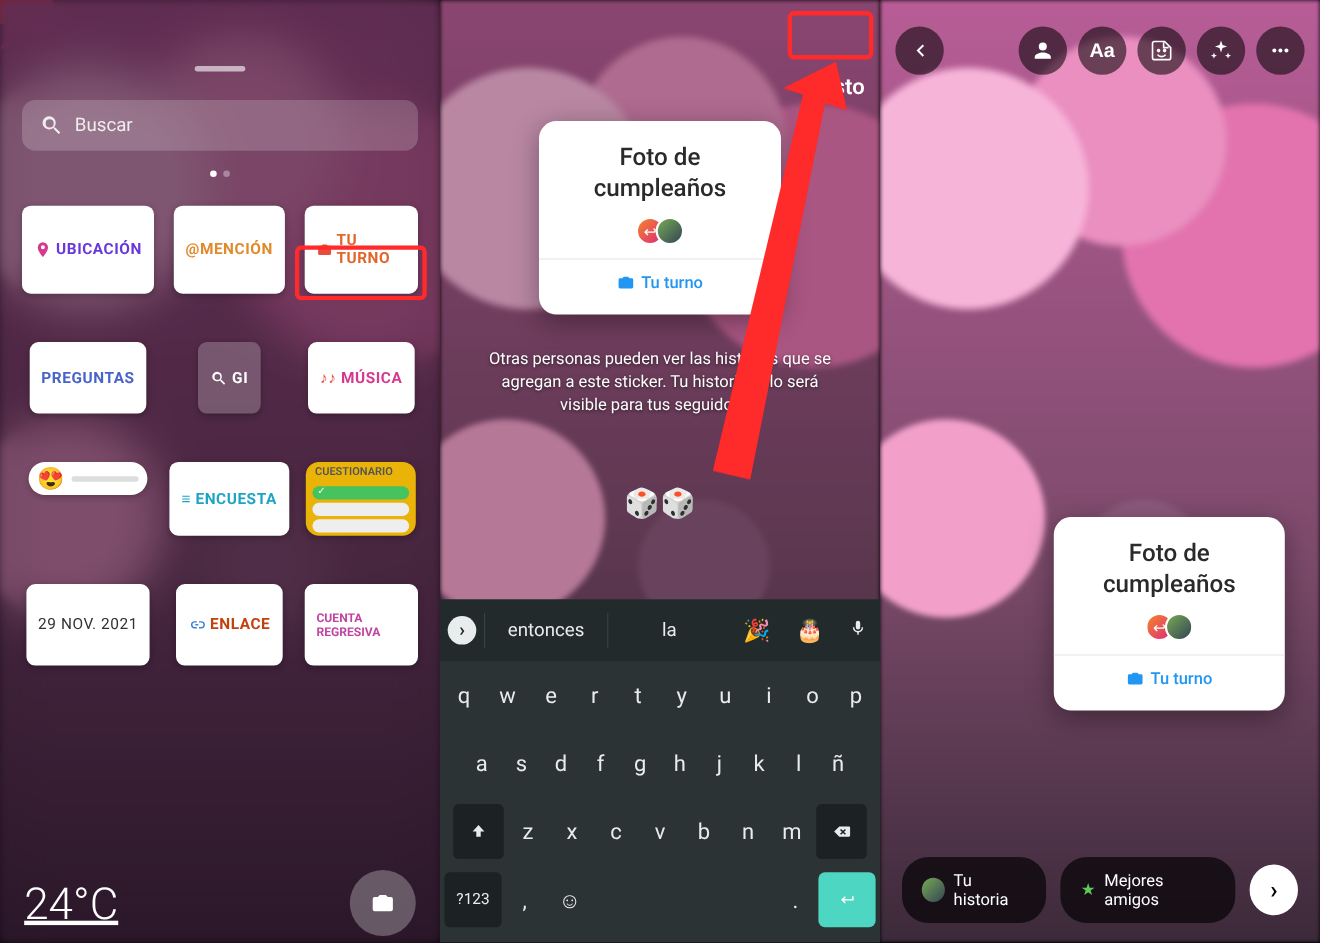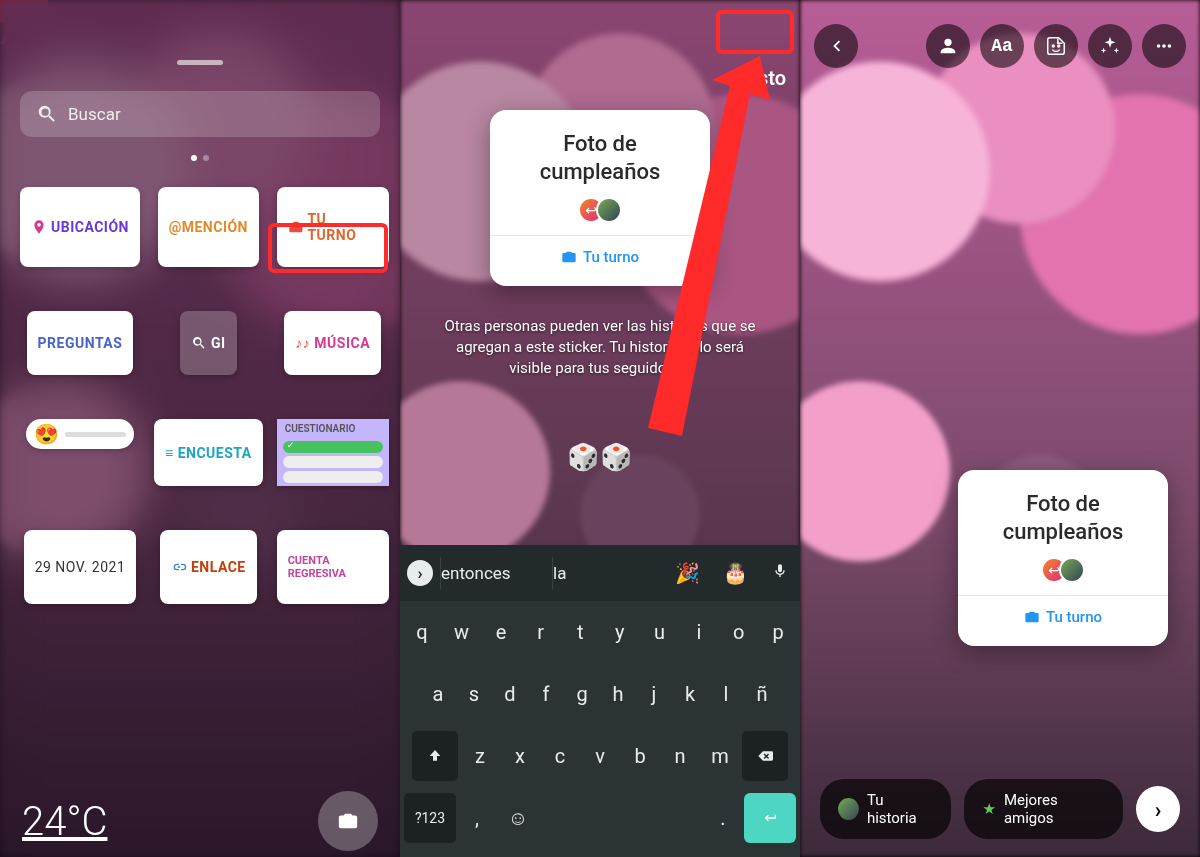--- a/index.html
+++ b/index.html
@@ -78,23 +78,23 @@
   .grad-turno { color:#e0662c; display:flex; align-items:center; gap:4px;}
   .grad-preg { color:#4a63c8; }
   .grad-musica { color:#d63a8e; }
   .grad-hashtag { color:#d63a8e; }
   .grad-enlace { color:#c2410c; }
   .grad-cuenta { color:#c144a0; font-size:11px; letter-spacing:0;}
   .pill.gif { background:rgba(255,255,255,.22); color:#fff; }
   .pill.encuesta { color:#1ea4c4; }
   .pill.date { color:#333; font-weight:400;text-align:center; }
   .cuestionario {
-    width:112px;
-    background:#c4b5fd;
-    border-radius:0;
+    width:100px;
+    background:#eab308;
+    border-radius:12px;
     overflow:hidden;
     font-size:10px;
     box-shadow: 0 2px 6px rgba(0,0,0,.25);
   }
   .cuestionario .hd { padding:4px 8px; color:#555; font-weight:600; font-size:10px;}
   .cuestionario .bar { height:12px; margin:3px 6px; border-radius:6px; background:#eee; }
   .cuestionario .bar.green { background:#46c35f; position:relative;}
   .cuestionario .bar.green::after{content:"✓"; color:#fff; font-size:9px; position:absolute; left:4px; top:-1px;}
   .emoji-slider {
     width:108px; height:30px; background:#fff; border-radius:15px;
@@ -166,21 +166,21 @@
     background:#2b3334;
     color:#e8eced;
   }
   .sug {
     display:flex; align-items:center;
     background:#232a2b; height:56px;
     font-size:17px;
   }
   .sug .chev { width:40px; display:flex; justify-content:center; }
   .sug .chev span{width:26px;height:26px;border-radius:50%;background:#e8eced;color:#232a2b;display:flex;align-items:center;justify-content:center;font-weight:700;}
-  .sug .s { flex:1; border-left:1px solid #3a4344; padding:6px 0;}
+  .sug .s { flex:1; text-align:center; border-left:1px solid #3a4344; padding:6px 0;}
   .sug .s:first-of-type{border-left:none;}
   .sug .emo { width:48px; text-align:center; font-size:20px;}
   .sug .mic { width:40px; text-align:center;}
   .krow { display:flex; justify-content:center; padding:6px 4px; gap:4px;}
   .key {
     flex:1; max-width:36px; height:50px;
     display:flex; align-items:center; justify-content:center;
     color:#e8eced; font-size:20px;
     border-radius:5px;
   }
@@ -202,21 +202,21 @@
     display:flex; align-items:center; gap:10px;
     padding:0 14px;
   }
   .tool {
     width:44px; height:44px; border-radius:50%;
     background:rgba(0,0,0,.55);
     display:flex; align-items:center; justify-content:center;
     color:#fff; font-size:18px;
   }
   .tool.back { background:rgba(0,0,0,.55);}
-  .tool.aa { font-family:Liberation Mono, monospace; font-weight:600; }
+  .tool.aa { font-family:Liberation Sans, sans-serif; font-weight:600; }
   .spacer{flex:1;}
   .p3-card { top:470px; left:158px; width:210px; }
 
   .share-row {
     position:absolute; bottom:18px; left:0; right:0;
     display:flex; align-items:center; gap:13px;
     padding:0 20px;
   }
   .share-pill {
     background:rgba(0,0,0,.65);

